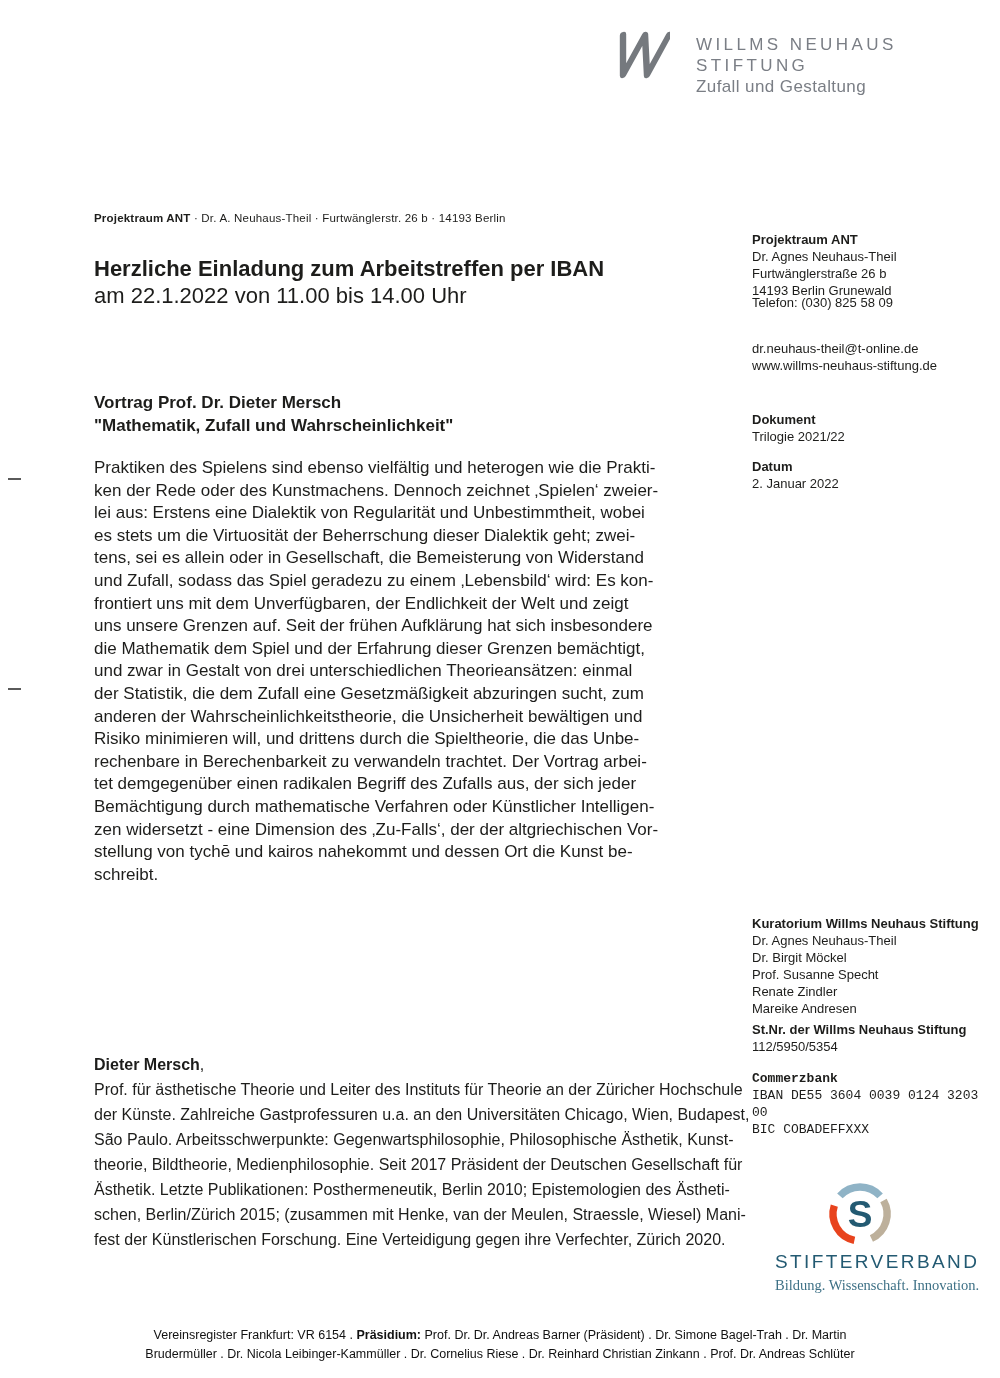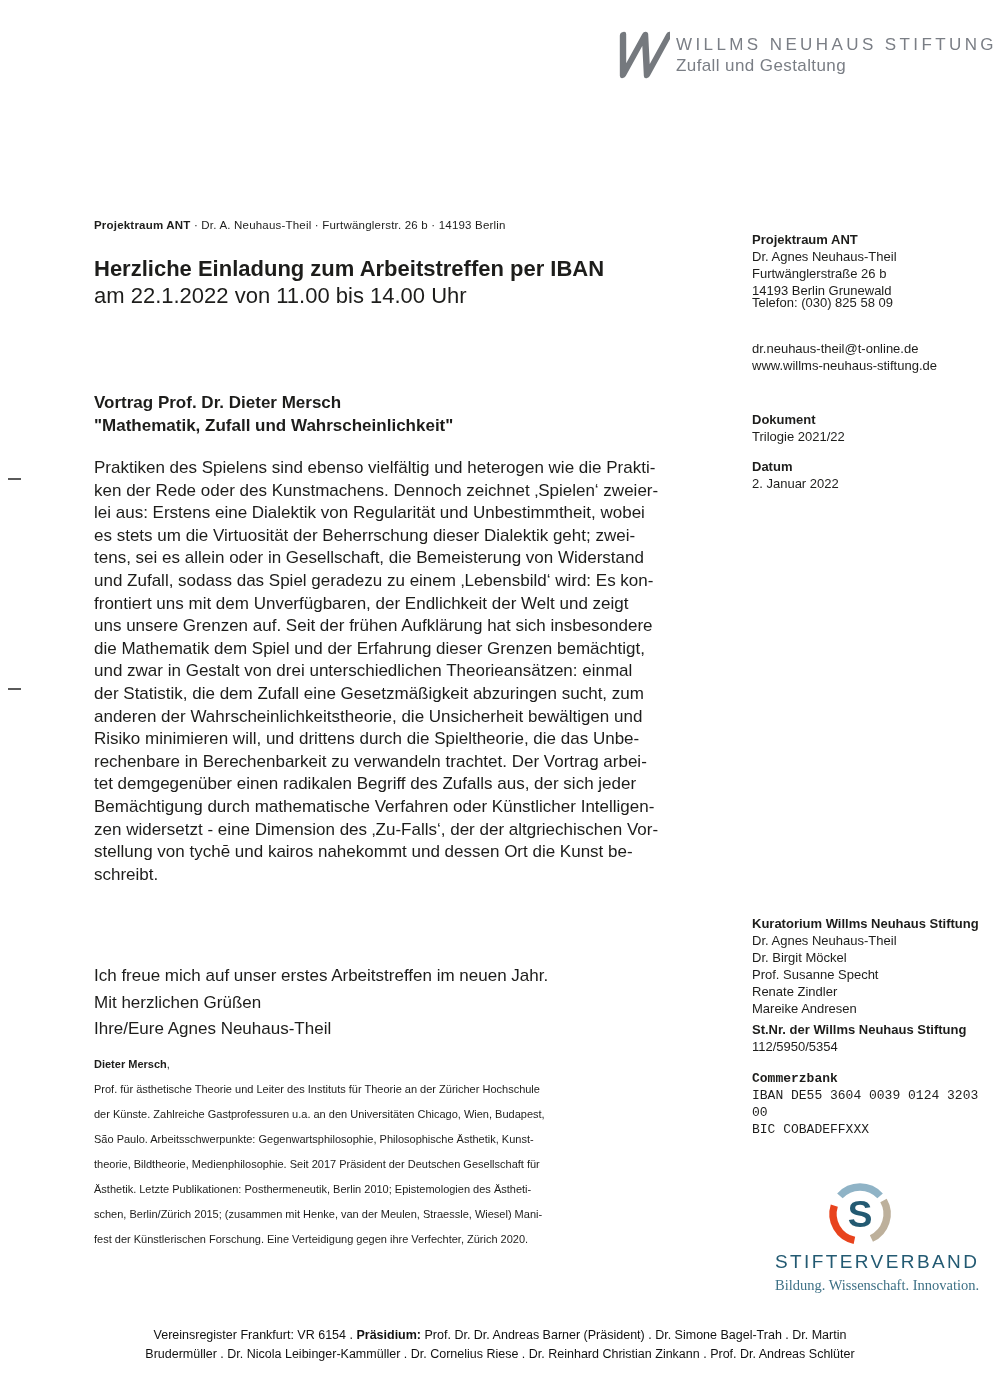--- a/index.html
+++ b/index.html
@@ -7,46 +7,46 @@
   .page {
     position:relative; width:1000px; height:1378px; background:#ffffff;
     color:#1d1d1b; font-family:"Liberation Sans", sans-serif; overflow:hidden;
   }
   .b { font-weight:bold; }
   .pre { white-space:pre-line; }
 
   
   .brand { position:absolute; left:606px; top:27px; display:flex; align-items:flex-start; }
   .w-mark { width:64px; height:56px; flex:0 0 auto; }
-  .brand-text { margin-left:6px; margin-top:7px; color:#7a7e85; }
+  .brand-text { margin-left:26px; margin-top:7px; color:#7a7e85; }
   .brand-name { font-size:17px; letter-spacing:3.4px; line-height:21px; }
   .brand-tagline { font-size:17px; letter-spacing:0.4px; line-height:21px; }
 
   
   .fold-mark { position:absolute; left:8px; width:13px; height:1.6px; background:#5a5a5a; }
   .fold-1 { top:478px; } .fold-2 { top:688px; }
 
   
-  .sender { position:absolute; left:94px; top:212px; font-size:11.5px; letter-spacing:0.2px;margin-top:7px; }
+  .sender { position:absolute; left:94px; top:212px; font-size:11.5px; letter-spacing:0.2px; }
 
   
   .heading { position:absolute; left:94px; top:255px; font-size:22px; line-height:27px; }
   .heading .h1 { font-weight:bold; }
 
   
   .lecture { position:absolute; left:94px; top:392px; font-size:17px; font-weight:bold; line-height:22.6px; }
 
   
   .body-text { position:absolute; left:94px; top:457px; width:700px; font-size:17px; line-height:22.6px; }
 
   .note { position:absolute; left:94px; top:903px; width:700px; font-size:17px; line-height:25px; }
   .closing { position:absolute; left:94px; top:963px; width:700px; font-size:17px; line-height:26.5px; }
 
   
-  .bio { position:absolute; left:94px; top:1052px; width:680px; font-size:11px; line-height:25px; }
+  .bio { position:absolute; left:94px; top:1052px; width:680px; font-size:16px; line-height:25px; }
   .bio-name { font-weight:bold; }
 
   
   .side { position:absolute; left:752px; width:238px; font-size:13px; line-height:17px; }
   .side-contact { top:231px; } .side-phone { top:294px; } .side-online { top:340px; }
   .side-dokument { top:411px; } .side-datum { top:458px; }
   .side-kuratorium { top:915px; } .side-stnr { top:1021px; } .side-bank { top:1070px;font-family:Liberation Mono, monospace; }
 
   
   .sv { position:absolute; left:775px; top:1180px; width:215px; }
@@ -101,23 +101,20 @@
 anderen der Wahrscheinlichkeitstheorie, die Unsicherheit bewältigen und
 Risiko minimieren will, und drittens durch die Spieltheorie, die das Unbe-
 rechenbare in Berechenbarkeit zu verwandeln trachtet. Der Vortrag arbei-
 tet demgegenüber einen radikalen Begriff des Zufalls aus, der sich jeder
 Bemächtigung durch mathematische Verfahren oder Künstlicher Intelligen-
 zen widersetzt - eine Dimension des ‚Zu-Falls‘, der der altgriechischen Vor-
 stellung von tychē  und kairos nahekommt und dessen Ort die Kunst be-
 schreibt.</div>
 
 
-  <div class="closing pre">Ich freue mich auf unser erstes Arbeitstreffen im neuen Jahr.
-Mit herzlichen Grüßen
-Ihre/Eure Agnes Neuhaus-Theil</div>
 
   <div class="bio">
     <div><span class="bio-name">Dieter Mersch</span><span>,</span></div>
     <div class="pre">Prof. für ästhetische Theorie und Leiter des Instituts für Theorie an der Züricher Hochschule
 der Künste. Zahlreiche Gastprofessuren u.a. an den Universitäten Chicago, Wien, Budapest,
 São Paulo. Arbeitsschwerpunkte: Gegenwartsphilosophie, Philosophische Ästhetik, Kunst-
 theorie, Bildtheorie, Medienphilosophie. Seit 2017 Präsident der Deutschen Gesellschaft für
 Ästhetik. Letzte Publikationen: Posthermeneutik, Berlin 2010; Epistemologien des Ästheti-
 schen, Berlin/Zürich 2015; (zusammen mit Henke, van der Meulen, Straessle, Wiesel) Mani-
 fest der Künstlerischen Forschung. Eine Verteidigung gegen ihre Verfechter, Zürich 2020.</div>

